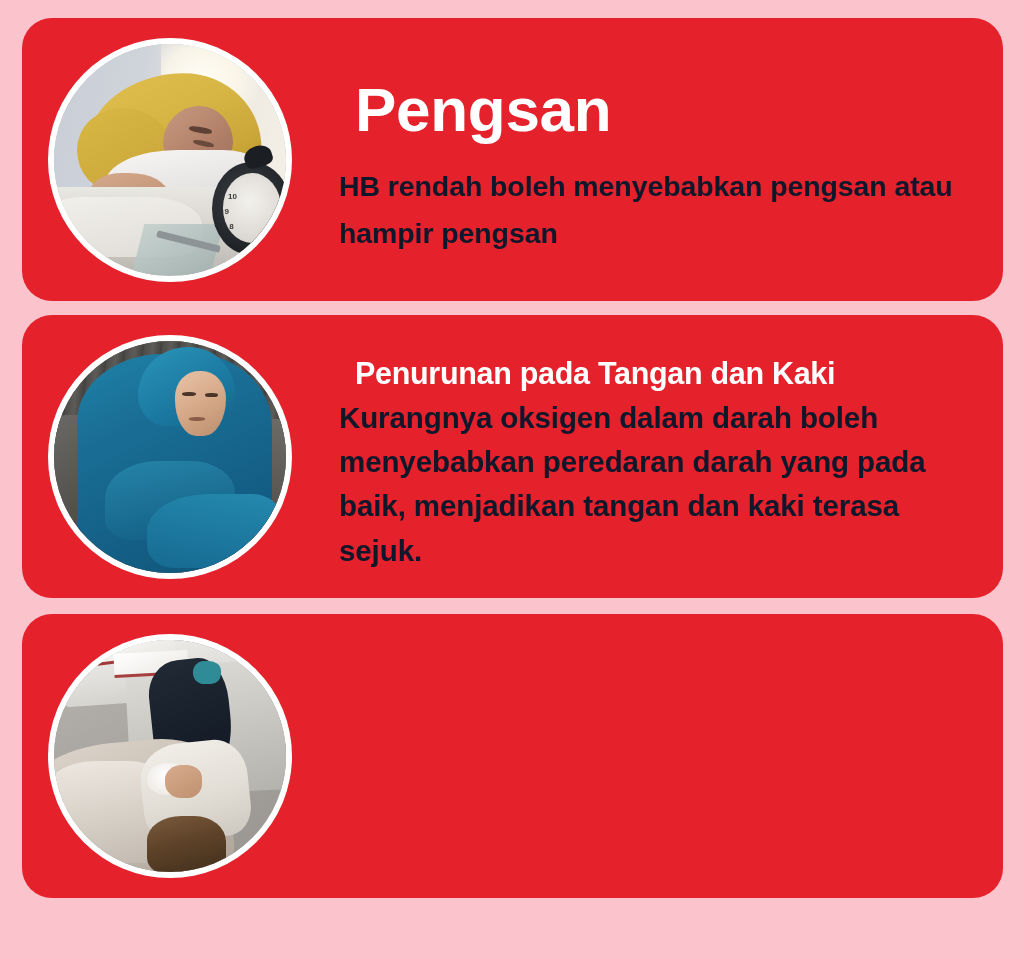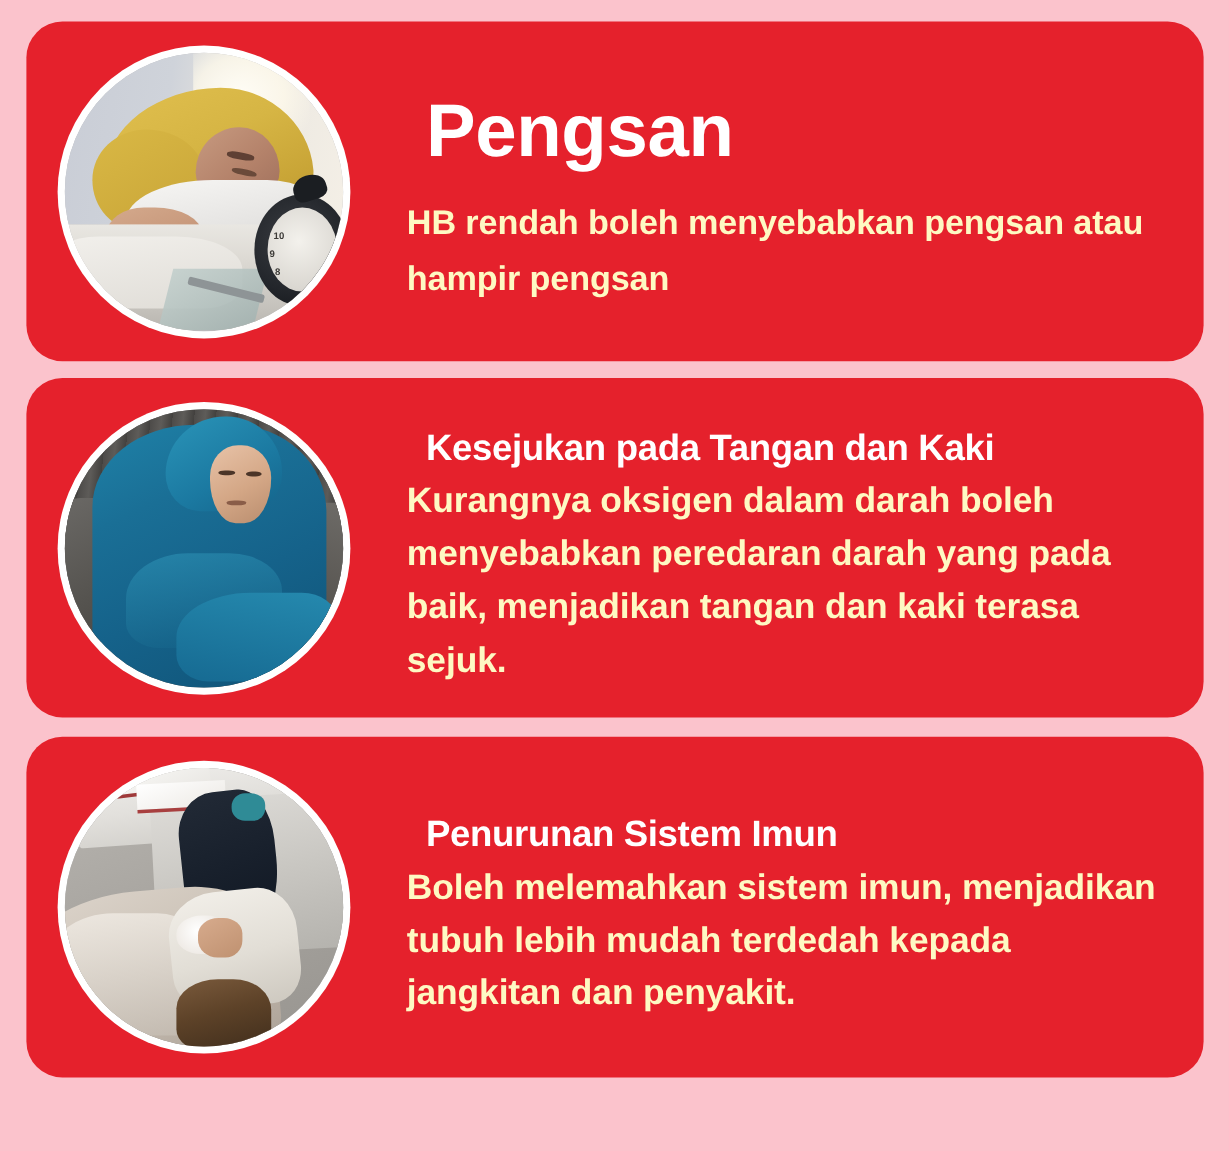--- a/index.html
+++ b/index.html
@@ -67,21 +67,21 @@
     color: #ffffff;
   }
 
   .card-title {
     font-weight: bold;
     color: #ffffff;
     letter-spacing: -0.3px;
     margin: 16px;
   }
   .card-text {
-    color: #fef9c3;
+    color: #0f172a;
     margin: 0;
     letter-spacing: -0.1px;
   }
 
   
   #card-1 .card-title { font-size: 62px; line-height: 1.0; margin-bottom: 22px; }
   #card-1 .card-text  { font-size: 28.5px; line-height: 1.62; font-weight: 600; }
 
   
   #card-2 .card-title { font-size: 30.5px; line-height: 1.18; margin-bottom: 4px; }
@@ -357,21 +357,21 @@
         <div class="p2-face"></div>
         <div class="p2-eye-l"></div>
         <div class="p2-eye-r"></div>
         <div class="p2-mouth"></div>
         <div class="p2-fold1"></div>
         <div class="p2-fold2"></div>
       </div>
     </div>
 
     <div class="card-body">
-      <h2 class="card-title">Kesejukan pada Tangan dan Kaki</h2>
+      <h2 class="card-title">Penurunan pada Tangan dan Kaki</h2>
       <p class="card-text">Kurangnya oksigen dalam darah boleh menyebabkan peredaran darah yang pada baik, menjadikan tangan dan kaki terasa sejuk.</p>
     </div>
   </div>
 
   <div class="card" id="card-3">
 
     <div class="card-media">
       <div class="photo">
         <div class="p3-floor"></div>
         <div class="p3-table"></div>
@@ -382,19 +382,15 @@
         <div class="p3-teal"></div>
         <div class="p3-blanket"></div>
         <div class="p3-blanket-fold"></div>
         <div class="p3-robe"></div>
         <div class="p3-tissue"></div>
         <div class="p3-hand"></div>
         <div class="p3-hair"></div>
       </div>
     </div>
 
-    <div class="card-body">
-      <h2 class="card-title">Penurunan Sistem Imun</h2>
-      <p class="card-text">Boleh melemahkan sistem imun, menjadikan tubuh lebih mudah terdedah kepada jangkitan dan penyakit.</p>
-    </div>
   </div>
 
 </div>
 
 </body></html>

